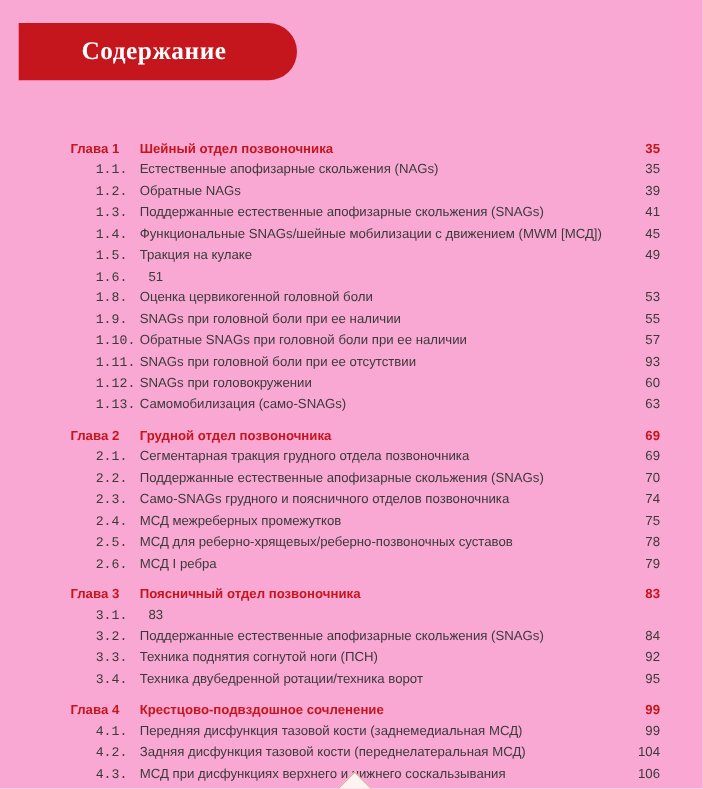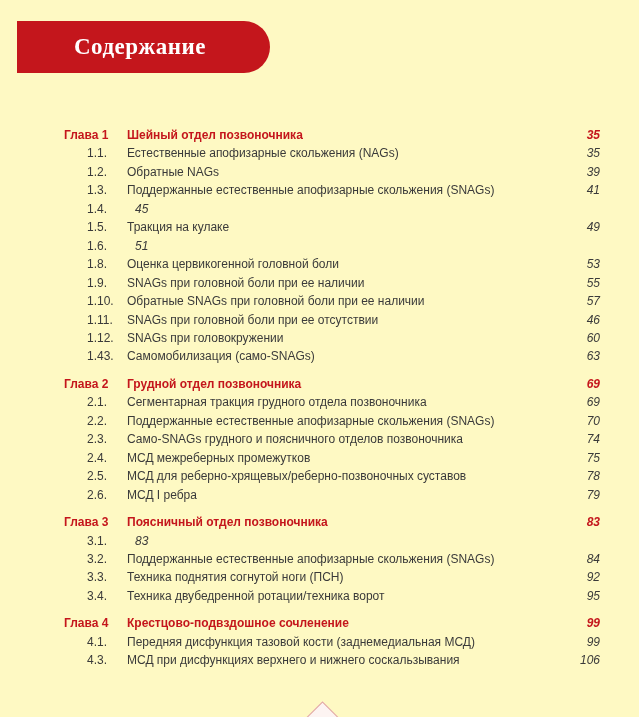--- a/index.html
+++ b/index.html
@@ -1,19 +1,19 @@
 <!DOCTYPE html>
 <html style="--red: #c4161c; --ink: #3a3a3a;"><head>
 <meta charset="utf-8">
 <style>
   html,body{margin:0;padding:0;background:#fff;}
   .page{
     position:relative;
     width:639px;height:717px;
-    background:#fef9c3;
+    background:#f9a8d4;
     overflow:hidden;
     font-family:"Liberation Sans", sans-serif;
   }
   
   .banner{
     position:absolute;
     left:17px;top:21px;
     width:253px;height:52px;
     background:var(--red,#c4161c);
     border-radius:0 26px 26px 0;
@@ -42,24 +42,24 @@
     align-items:baseline;
     line-height:18.45px;
     white-space:nowrap;
   }
   .row.heading{
     color:var(--red,#c4161c);
     font-weight:bold;
   }
   .ch-label{flex:0 0 63px;}
   .row-title{flex:1 1 auto;overflow:hidden;}
-  .row-page{flex:0 0 auto;text-align:center;padding-left:8px;font-style:italic;}
+  .row-page{flex:0 0 auto;text-align:center;padding-left:8px;}
   .row.heading .row-page{font-weight:bold;}
   .row.item{padding-left:23px;}
-  .item-num{flex:0 0 40px;}
+  .item-num{flex:0 0 40px;font-family:Liberation Mono, monospace;}
   
   .page-marker{
     position:absolute;
     left:311px;top:706px;
     width:21px;height:21px;
     border:1px solid #e2a79e;
     background:#fdf4f2;
     transform:rotate(45deg);
   }
 </style>
@@ -89,20 +89,21 @@
           <span class="row-title">Обратные NAGs</span>
           <span class="row-page">39</span>
         </div>
         <div class="row item">
           <span class="item-num">1.3.</span>
           <span class="row-title">Поддержанные естественные апофизарные скольжения (SNAGs)</span>
           <span class="row-page">41</span>
         </div>
         <div class="row item">
           <span class="item-num">1.4.</span>
+          <span class="row-title">Функциональные SNAGs/шейные мобилизации с движением (MWM [МСД])</span>
           <span class="row-page">45</span>
         </div>
         <div class="row item">
           <span class="item-num">1.5.</span>
           <span class="row-title">Тракция на кулаке</span>
           <span class="row-page">49</span>
         </div>
         <div class="row item">
           <span class="item-num">1.6.</span>
           <span class="row-page">51</span>
@@ -118,29 +119,29 @@
           <span class="row-page">55</span>
         </div>
         <div class="row item">
           <span class="item-num">1.10.</span>
           <span class="row-title">Обратные SNAGs при головной боли при ее наличии</span>
           <span class="row-page">57</span>
         </div>
         <div class="row item">
           <span class="item-num">1.11.</span>
           <span class="row-title">SNAGs при головной боли при ее отсутствии</span>
-          <span class="row-page">46</span>
+          <span class="row-page">93</span>
         </div>
         <div class="row item">
           <span class="item-num">1.12.</span>
           <span class="row-title">SNAGs при головокружении</span>
           <span class="row-page">60</span>
         </div>
         <div class="row item">
-          <span class="item-num">1.43.</span>
+          <span class="item-num">1.13.</span>
           <span class="row-title">Самомобилизация (само-SNAGs)</span>
           <span class="row-page">63</span>
         </div>
       </div>
       <div class="group">
         <div class="row heading">
           <span class="ch-label">Глава 2</span>
           <span class="row-title">Грудной отдел позвоночника</span>
           <span class="row-page">69</span>
         </div>
@@ -206,20 +207,25 @@
           <span class="ch-label">Глава 4</span>
           <span class="row-title">Крестцово-подвздошное сочленение</span>
           <span class="row-page">99</span>
         </div>
         <div class="row item">
           <span class="item-num">4.1.</span>
           <span class="row-title">Передняя дисфункция тазовой кости (заднемедиальная МСД)</span>
           <span class="row-page">99</span>
         </div>
         <div class="row item">
+          <span class="item-num">4.2.</span>
+          <span class="row-title">Задняя дисфункция тазовой кости (переднелатеральная МСД)</span>
+          <span class="row-page">104</span>
+        </div>
+        <div class="row item">
           <span class="item-num">4.3.</span>
           <span class="row-title">МСД при дисфункциях верхнего и нижнего соскальзывания</span>
           <span class="row-page">106</span>
         </div>
       </div>
     </div>
 
   <div class="page-marker"></div>
 
 </div>

